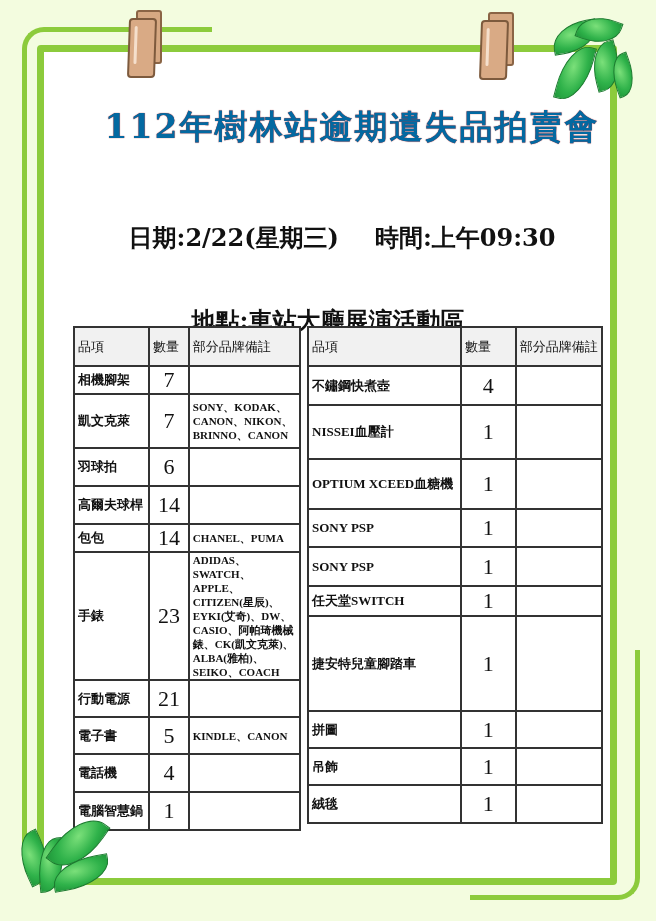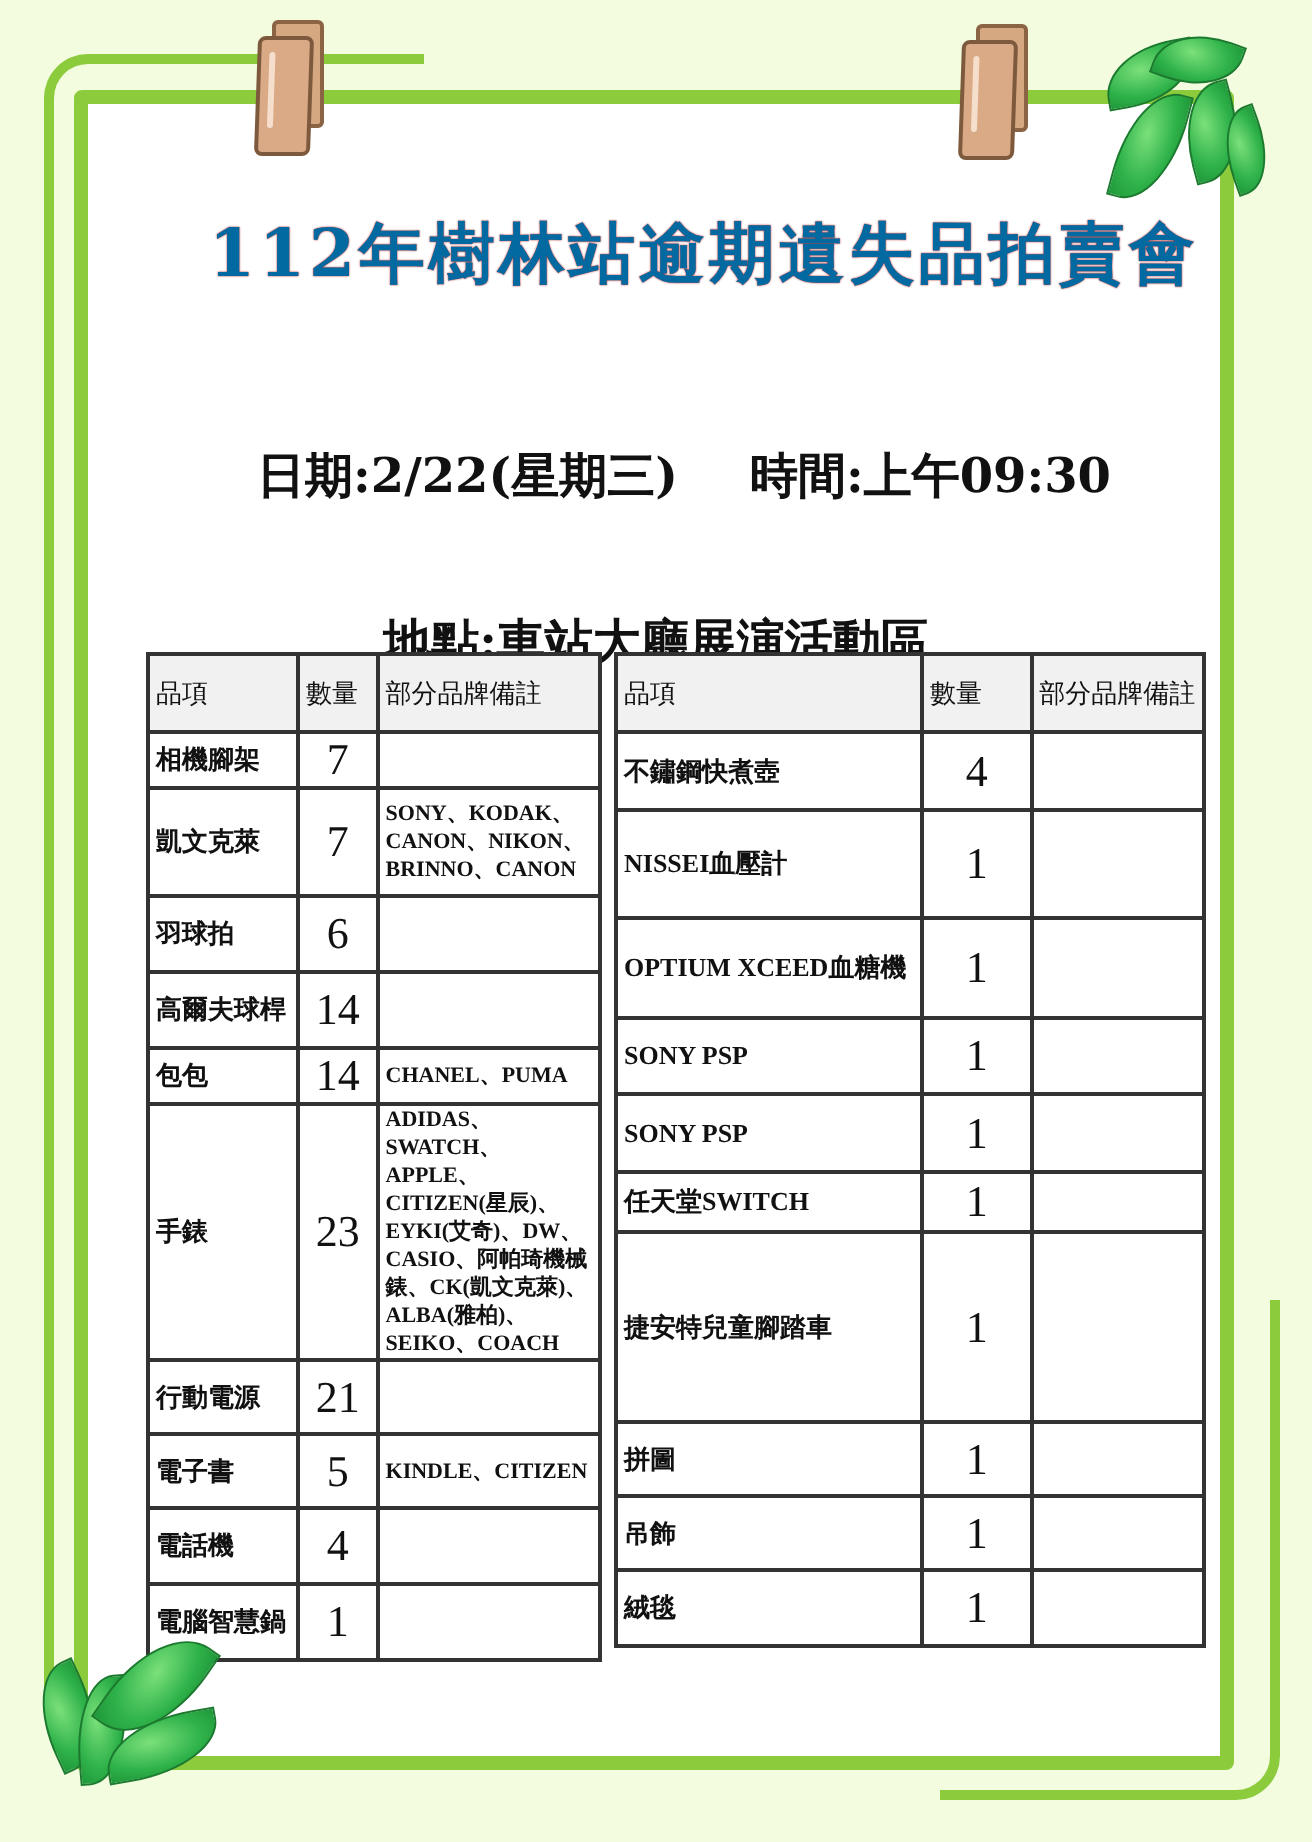--- a/index.html
+++ b/index.html
@@ -152,21 +152,21 @@
     <td class="note">ADIDAS、SWATCH、APPLE、CITIZEN(星辰)、EYKI(艾奇)、DW、CASIO、阿帕琦機械錶、CK(凱文克萊)、ALBA(雅柏)、SEIKO、COACH</td>
   </tr>
   <tr style="height:37px">
     <td class="name">行動電源</td>
     <td class="qty">21</td>
     <td class="note"></td>
   </tr>
   <tr style="height:37px">
     <td class="name">電子書</td>
     <td class="qty">5</td>
-    <td class="note">KINDLE、CITIZEN</td>
+    <td class="note">KINDLE、CANON</td>
   </tr>
   <tr style="height:38px">
     <td class="name">電話機</td>
     <td class="qty">4</td>
     <td class="note"></td>
   </tr>
   <tr style="height:38px">
     <td class="name">電腦智慧鍋</td>
     <td class="qty">1</td>
     <td class="note"></td>

